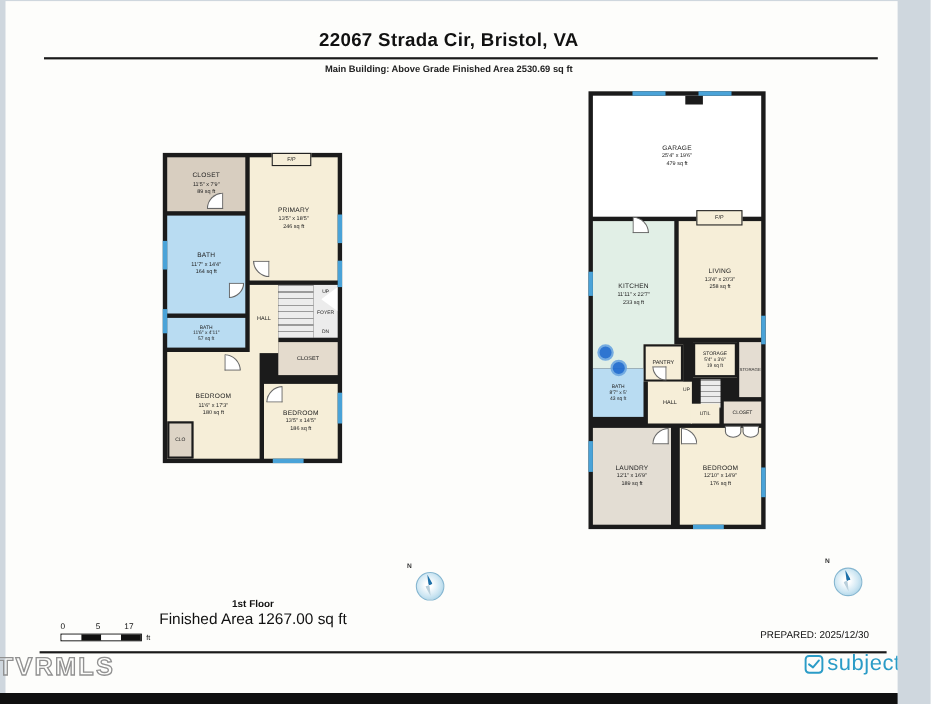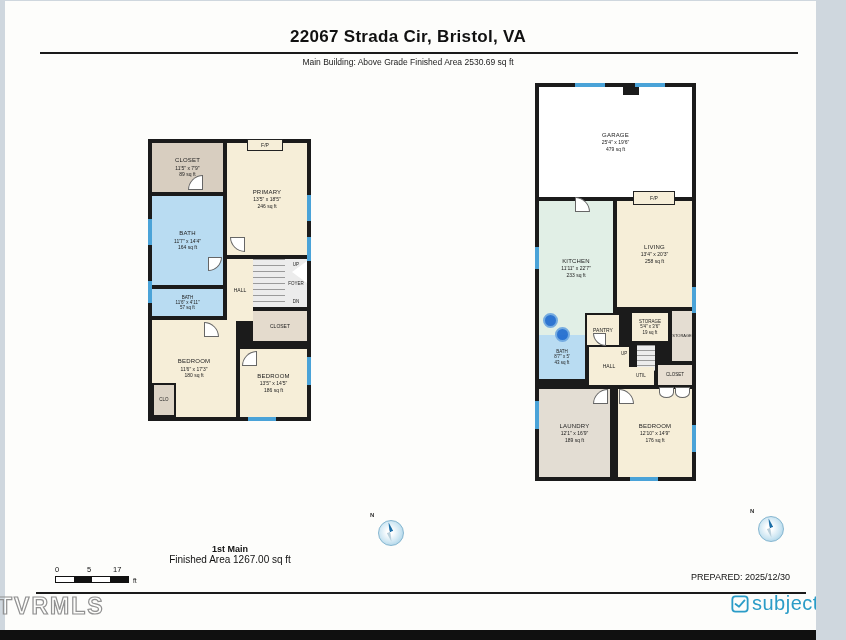--- a/index.html
+++ b/index.html
@@ -2,40 +2,40 @@
 <html><head>
 <meta charset="utf-8">
 <style>
   html,body{margin:0;padding:0;}
   body{font-family:"Liberation Sans", sans-serif; background:#cfd7de;}
   #stage{position:relative;width:816px;height:640px;background:#cfd7de;overflow:hidden;}
   .sheet{position:absolute;left:5px;top:1px;width:832px;height:630px;background:#fdfdfb;}
   .abs{position:absolute;}
   .title{left:0;right:0;top:27px;text-align:center;font-size:17px;font-weight:bold;color:#111;letter-spacing:.3px;}
   .rule{background:#1a1a1a;height:2px;}
-  .subtitle{left:0;right:0;top:57px;text-align:center;font-size:8.5px;color:#222;}
+  .subtitle{left:0;right:0;top:57px;text-align:center;font-size:8.5px;color:#222;font-weight:bold;}
   .plan{position:absolute;background:#1b1b1b;}
   .room{position:absolute;display:flex;flex-direction:column;align-items:center;justify-content:center;text-align:center;color:#222;line-height:1.3;}
   .rname{font-size:6px;letter-spacing:.2px;}
   .rdim{font-size:5px;}
   .tiny{font-size:4.5px;}
   .win{position:absolute;background:#4aa3d8;}
   .arc{position:absolute;background:#fff;border:1px solid #666;box-sizing:border-box;}
   .tl{border-radius:100% 0 0 0;} .tr{border-radius:0 100% 0 0;}
   .bl{border-radius:0 0 0 100%;} .br{border-radius:0 0 100% 0;}
   .scallop{position:absolute;background:#fff;border:1px solid #666;border-radius:0 0 50% 50%;box-sizing:border-box;}
   .stairsV{position:absolute;background:repeating-linear-gradient(180deg,#9a9a9a 0 1px,#ececec 1px 6px);}
   .stairsH{position:absolute;background:repeating-linear-gradient(180deg,#9a9a9a 0 1px,#ececec 1px 5px);}
   .stairlbl{position:absolute;background:#ececec;display:flex;flex-direction:column;justify-content:space-between;align-items:center;padding:3px 0;box-sizing:border-box;}
   .stairlbl span{font-size:4.5px;color:#222;}
   .fpbox{position:absolute;background:#f6eed8;border:1px solid #222;display:flex;align-items:center;justify-content:center;font-size:5px;color:#222;box-sizing:border-box;}
   .dot{position:absolute;border-radius:50%;background:#1f6bd0;border:2px solid #6ea7e0;box-sizing:border-box;opacity:.92;}
   .caption{position:absolute;width:200px;text-align:center;color:#111;}
   .caption .c1{font-size:9px;font-weight:bold;}
-  .caption .c2{font-size:10px;}
+  .caption .c2{font-size:14px;}
   .compass{position:absolute;width:34px;height:34px;}
   .compass .circ{position:absolute;left:8px;top:8px;width:24px;height:24px;border-radius:50%;background:radial-gradient(circle at 45% 45%, #ffffff 15%, #cfe7f3 55%, #8fc4de 100%);border:1px solid #85b6d0;}
   .compass .needleN{position:absolute;left:18px;top:10px;width:4px;height:10px;background:#1c6fa8;clip-path:polygon(50% 0,100% 100%,0 100%);transform:rotate(-18deg);}
   .compass .needleS{position:absolute;left:18px;top:20px;width:4px;height:10px;background:#b9cfdb;clip-path:polygon(0 0,100% 0,50% 100%);transform:rotate(-18deg);}
   .compass .nlbl{position:absolute;left:0;top:0;font-size:6px;color:#333;font-weight:bold;}
   .scalebar{position:absolute;left:55px;top:565px;width:120px;height:26px;}
   .scalebar .lab{position:absolute;top:0;font-size:7.5px;color:#111;}
   .scalebar .bar{position:absolute;left:0;top:11px;width:72px;height:5px;border:1px solid #111;display:flex;}
   .scalebar .seg{height:100%;width:18px;}
   .segW{background:#fff;} .segB{background:#111;}
@@ -210,21 +210,21 @@
     <div class="needleS"></div>
   </div>
   <div class="compass" style="left:750px;top:508px;">
     <span class="nlbl">N</span>
     <div class="circ"></div>
     <div class="needleN"></div>
     <div class="needleS"></div>
   </div>
 
   <div class="caption" style="left:130px;top:544px;">
-    <div class="c1">1st Main</div>
+    <div class="c1">1st Floor</div>
     <div class="c2">Finished Area 1267.00 sq ft</div>
   </div>
 
   <div class="scalebar">
     <span class="lab" style="left:0px;">0</span>
     <span class="lab" style="left:32px;">5</span>
     <span class="lab" style="left:58px;">17</span>
     <div class="bar">
       <span class="seg segW"></span>
         <span class="seg segB"></span>

